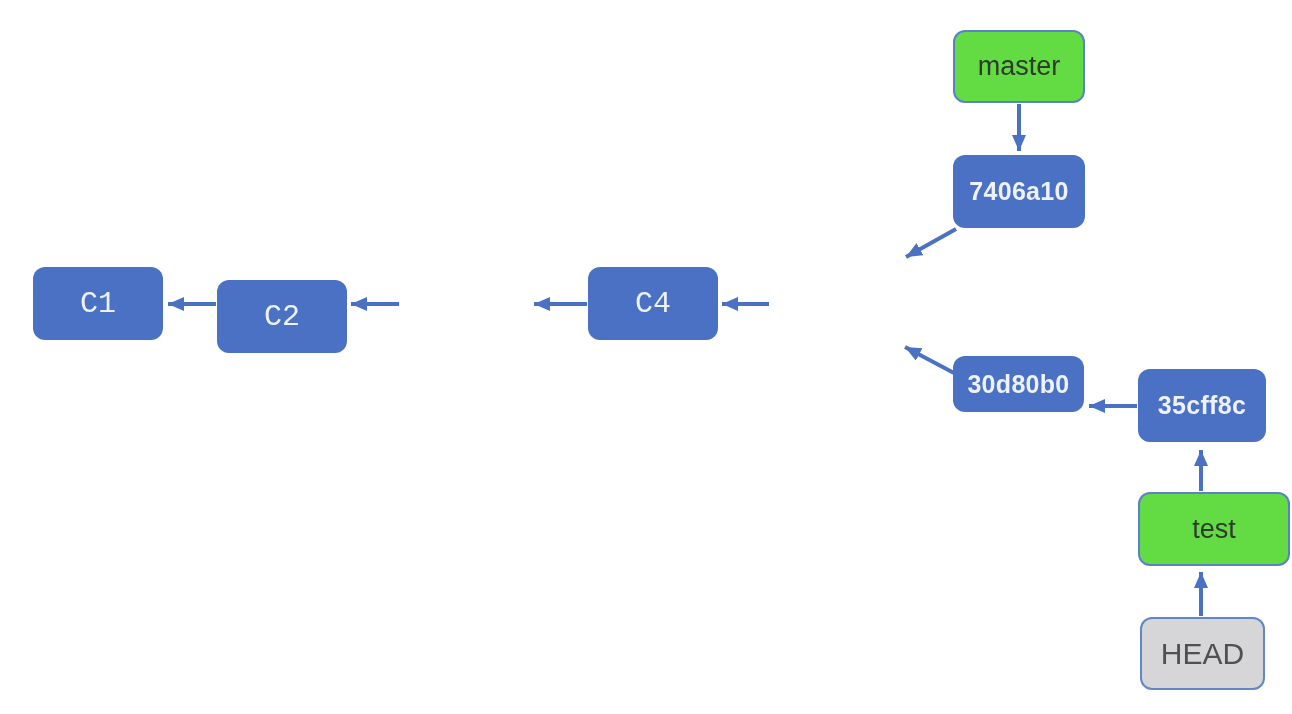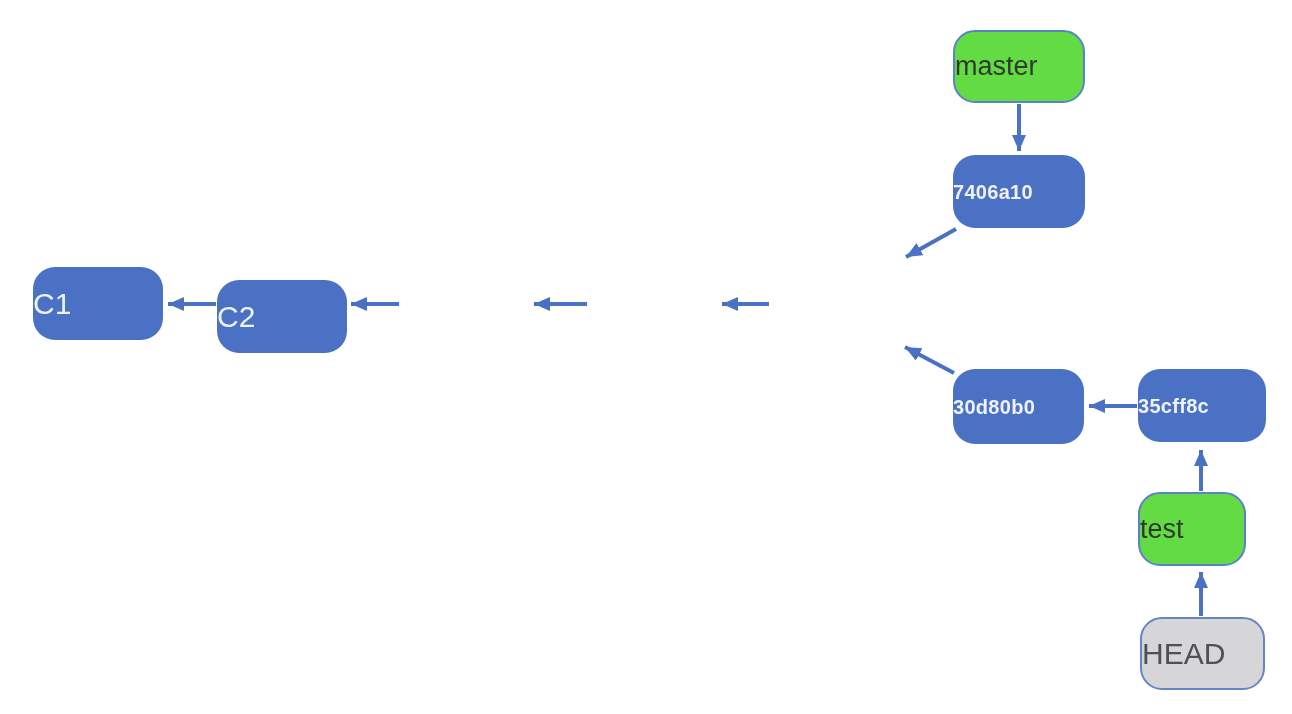--- a/index.html
+++ b/index.html
@@ -28,35 +28,36 @@
     fill: none;
   }
   .ah {
     fill: var(--arrow, #4a71c4);
     stroke: none;
   }
   .node {
     position: absolute;
     display: flex;
     align-items: center;
-    justify-content: flex-start;
-    border-radius: 22px;
+    justify-content: center;
+    border-radius: 12px;
     box-sizing: border-box;
   }
   .node.commit {
     background: var(--commit-fill, #4a71c4);
     color: var(--commit-text, #eef2fa);
+    font-family: Liberation Mono, monospace;
   }
   .node.commit .lbl { font-size: 30px; }
   .node.hash {
     background: var(--commit-fill, #4a71c4);
     color: var(--commit-text, #eef2fa);
   }
   .node.hash .lbl {
-    font-size: 20px;
+    font-size: 25px;
     font-weight: 600;
     letter-spacing: 0.3px;
   }
   .node.branch {
     background: var(--branch-fill, #63dc44);
     border: 2px solid var(--branch-border, #5b82c8);
     color: var(--branch-text, #333333);
   }
   .node.branch .lbl { font-size: 27px; }
   .node.head {
@@ -92,37 +93,40 @@
     <line class="edge" x1="1201" y1="491" x2="1201" y2="450" marker-end="url(#ah)"></line>
     <line class="edge" x1="1201" y1="616" x2="1201" y2="572" marker-end="url(#ah)"></line>
   </svg>
 
   <div class="node commit" style="left:33px;  top:267px; width:130px; height:73px">
     <span class="lbl">C1</span>
   </div>
   <div class="node commit" style="left:217px; top:280px; width:130px; height:73px">
     <span class="lbl">C2</span>
   </div>
+  <div class="node commit" style="left:588px; top:267px; width:130px; height:73px">
+    <span class="lbl">C4</span>
+  </div>
 
   <div class="node hash" style="left:953px; top:155px; width:132px; height:73px">
     <span class="lbl">7406a10</span>
   </div>
 
   <div class="node branch" style="left:953px; top:30px; width:132px; height:73px">
     <span class="lbl">master</span>
   </div>
 
-  <div class="node hash" style="left:953px; top:369px; width:131px; height:75px">
+  <div class="node hash" style="left:953px; top:356px; width:131px; height:56px">
     <span class="lbl">30d80b0</span>
   </div>
   <div class="node hash" style="left:1138px; top:369px; width:128px; height:73px">
     <span class="lbl">35cff8c</span>
   </div>
 
-  <div class="node branch" style="left:1138px; top:492px; width:108px; height:74px">
+  <div class="node branch" style="left:1138px; top:492px; width:152px; height:74px">
     <span class="lbl">test</span>
   </div>
 
   <div class="node head" style="left:1140px; top:617px; width:125px; height:73px">
     <span class="lbl">HEAD</span>
   </div>
 
 </div>
 
 </body></html>

